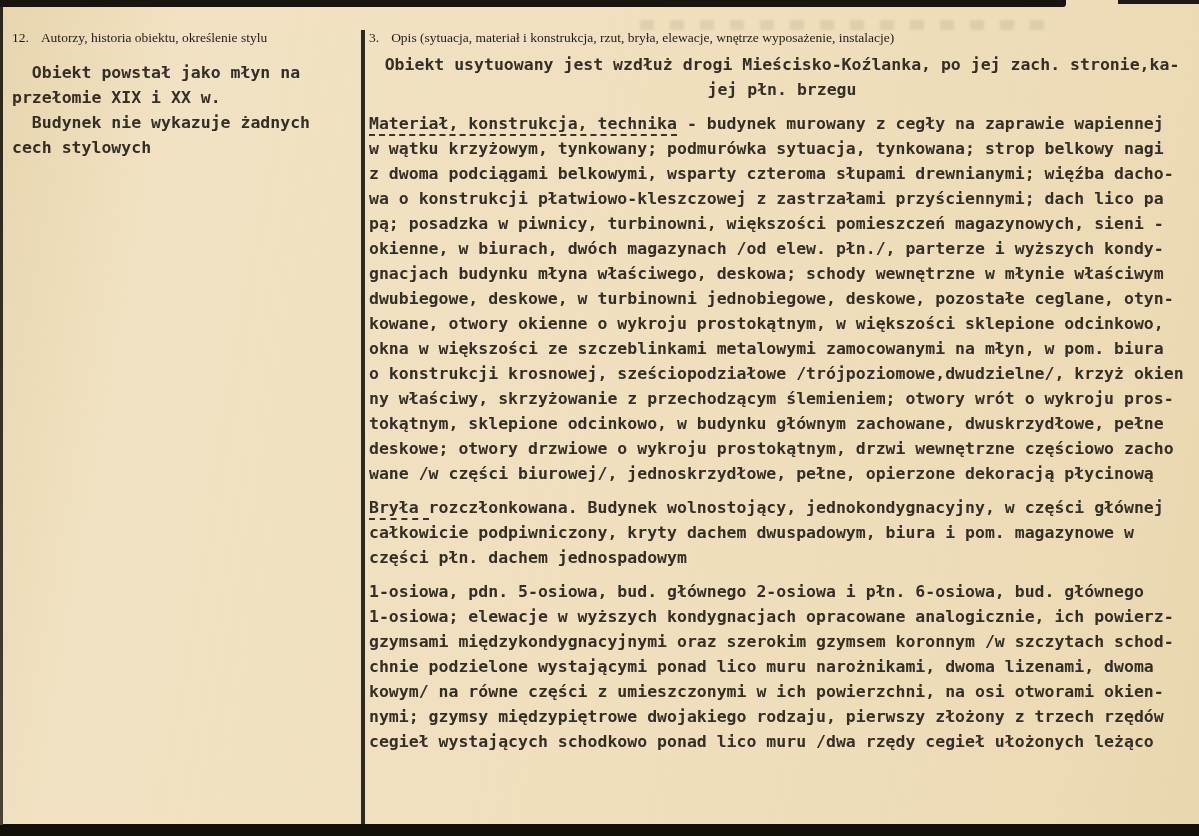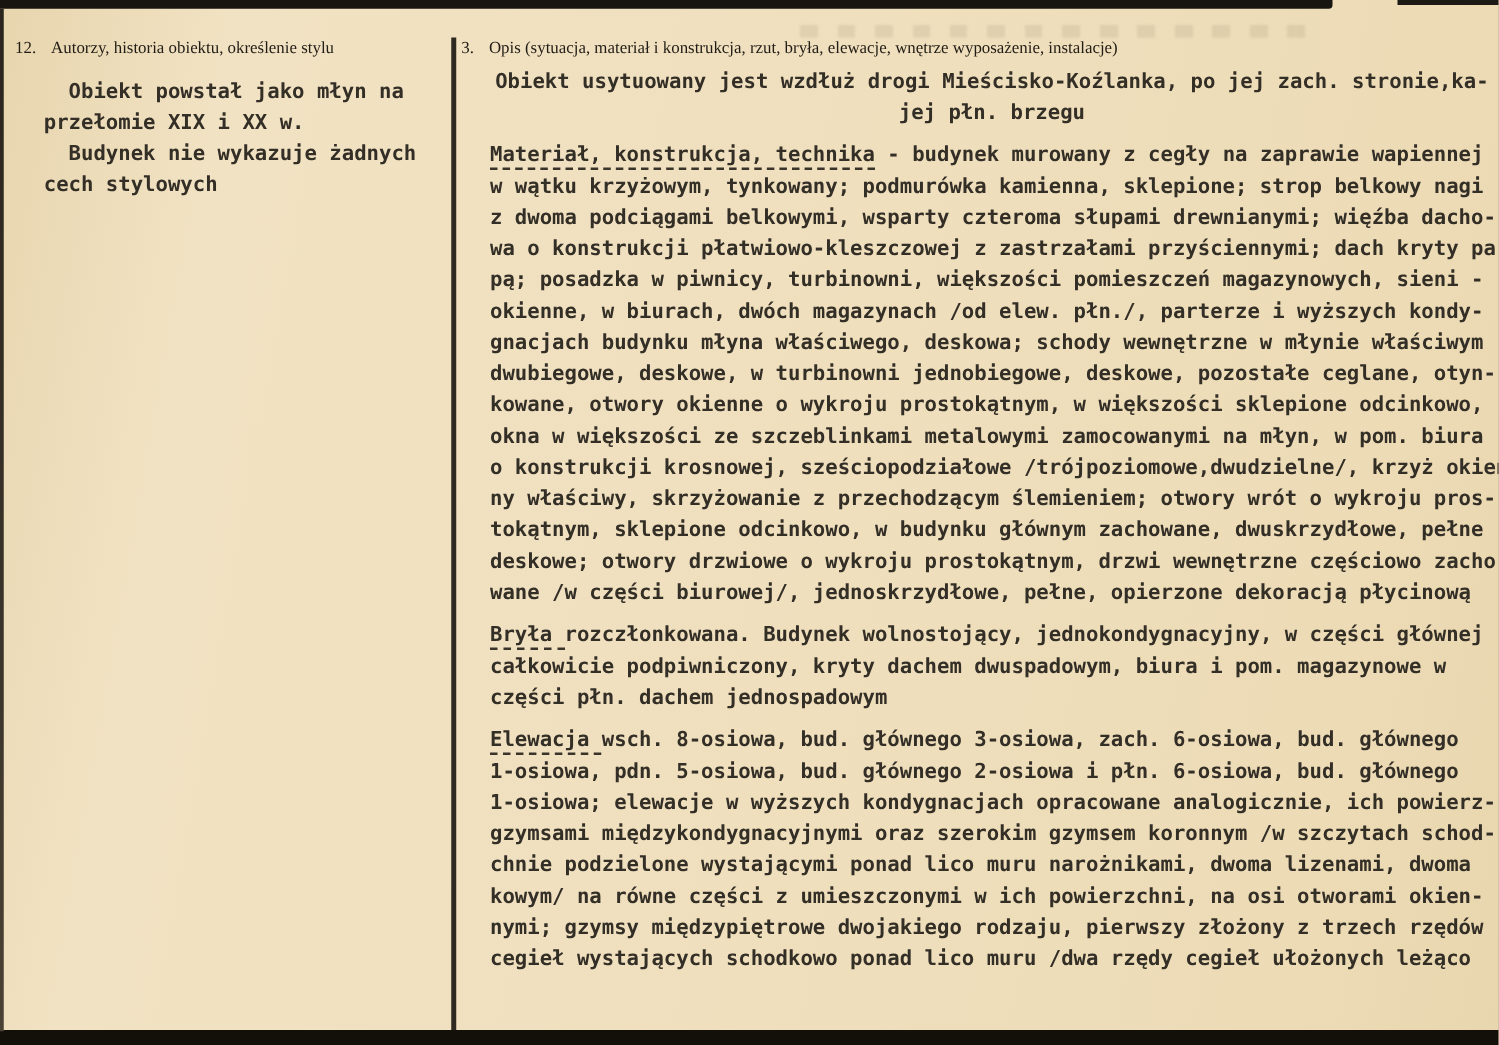--- a/index.html
+++ b/index.html
@@ -31,21 +31,21 @@
   .form-header .num{flex:0 0 auto;}
   .typewriter{
     font-family:"DejaVu Sans Mono","Liberation Mono",monospace;
     font-weight:bold;font-size:16.5px;line-height:25px;
     color:#332e26;
   }
   .col-left .typewriter{margin-top:14px;}
   .col-right .body{margin-top:6px;}
   .paragraph{margin-top:9px;}
   .paragraph:first-child{margin-top:0;text-align:center;}
-  .tline{white-space:pre;height:25px;overflow:visible;margin-left:23px;}
+  .tline{white-space:pre;height:25px;overflow:visible;}
   .u{border-bottom:2px dashed #3a342b;padding-bottom:1px;}
   
   .smudge{position:absolute;left:640px;top:20px;width:420px;height:10px;
     background:repeating-linear-gradient(90deg,rgba(120,105,75,.12) 0 14px,rgba(0,0,0,0) 14px 30px);
     filter:blur(1px);}
 </style>
 </head>
 <body>
 
 <div class="page">
@@ -75,42 +75,41 @@
       <span class="num">3.</span>
       <span>Opis (sytuacja, materiał i konstrukcja, rzut, bryła, elewacje, wnętrze wyposażenie, instalacje)</span>
     </div>
     <div class="typewriter body" id="right-body">
         <div class="paragraph">
           <div class="tline">Obiekt usytuowany jest wzdłuż drogi Mieścisko-Koźlanka, po jej zach. stronie,ka-</div>
           <div class="tline">jej płn. brzegu</div>
         </div>
         <div class="paragraph">
           <div class="tline"><span class="u">Materiał, konstrukcja, technika</span> - budynek murowany z cegły na zaprawie wapiennej</div>
-          <div class="tline">w wątku krzyżowym, tynkowany; podmurówka kamienna, sklepione; strop belkowy nagi</div>
+          <div class="tline">w wątku krzyżowym, tynkowany; podmurówka sytuacja, tynkowana; strop belkowy nagi</div>
           <div class="tline">z dwoma podciągami belkowymi, wsparty czteroma słupami drewnianymi; więźba dacho-</div>
-          <div class="tline">wa o konstrukcji płatwiowo-kleszczowej z zastrzałami przyściennymi; dach kryty pa</div>
+          <div class="tline">wa o konstrukcji płatwiowo-kleszczowej z zastrzałami przyściennymi; dach lico pa</div>
           <div class="tline">pą; posadzka w piwnicy, turbinowni, większości pomieszczeń magazynowych, sieni -</div>
           <div class="tline">okienne, w biurach, dwóch magazynach /od elew. płn./, parterze i wyższych kondy-</div>
           <div class="tline">gnacjach budynku młyna właściwego, deskowa; schody wewnętrzne w młynie właściwym</div>
           <div class="tline">dwubiegowe, deskowe, w turbinowni jednobiegowe, deskowe, pozostałe ceglane, otyn-</div>
           <div class="tline">kowane, otwory okienne o wykroju prostokątnym, w większości sklepione odcinkowo,</div>
           <div class="tline">okna w większości ze szczeblinkami metalowymi zamocowanymi na młyn, w pom. biura</div>
           <div class="tline">o konstrukcji krosnowej, sześciopodziałowe /trójpoziomowe,dwudzielne/, krzyż okien</div>
           <div class="tline">ny właściwy, skrzyżowanie z przechodzącym ślemieniem; otwory wrót o wykroju pros-</div>
           <div class="tline">tokątnym, sklepione odcinkowo, w budynku głównym zachowane, dwuskrzydłowe, pełne</div>
           <div class="tline">deskowe; otwory drzwiowe o wykroju prostokątnym, drzwi wewnętrzne częściowo zacho</div>
           <div class="tline">wane /w części biurowej/, jednoskrzydłowe, pełne, opierzone dekoracją płycinową</div>
         </div>
         <div class="paragraph">
           <div class="tline"><span class="u">Bryła </span>rozczłonkowana. Budynek wolnostojący, jednokondygnacyjny, w części głównej</div>
           <div class="tline">całkowicie podpiwniczony, kryty dachem dwuspadowym, biura i pom. magazynowe w</div>
           <div class="tline">części płn. dachem jednospadowym</div>
         </div>
         <div class="paragraph">
-          <div class="tline"><span class="u">Elewacja </span>wsch. 8-osiowa, bud. głównego 3-osiowa, zach. 6-osiowa, bud. głównego</div>
           <div class="tline">1-osiowa, pdn. 5-osiowa, bud. głównego 2-osiowa i płn. 6-osiowa, bud. głównego</div>
           <div class="tline">1-osiowa; elewacje w wyższych kondygnacjach opracowane analogicznie, ich powierz-</div>
           <div class="tline">gzymsami międzykondygnacyjnymi oraz szerokim gzymsem koronnym /w szczytach schod-</div>
           <div class="tline">chnie podzielone wystającymi ponad lico muru narożnikami, dwoma lizenami, dwoma</div>
           <div class="tline">kowym/ na równe części z umieszczonymi w ich powierzchni, na osi otworami okien-</div>
           <div class="tline">nymi; gzymsy międzypiętrowe dwojakiego rodzaju, pierwszy złożony z trzech rzędów</div>
           <div class="tline">cegieł wystających schodkowo ponad lico muru /dwa rzędy cegieł ułożonych leżąco</div>
         </div>
       </div>
   </div>

